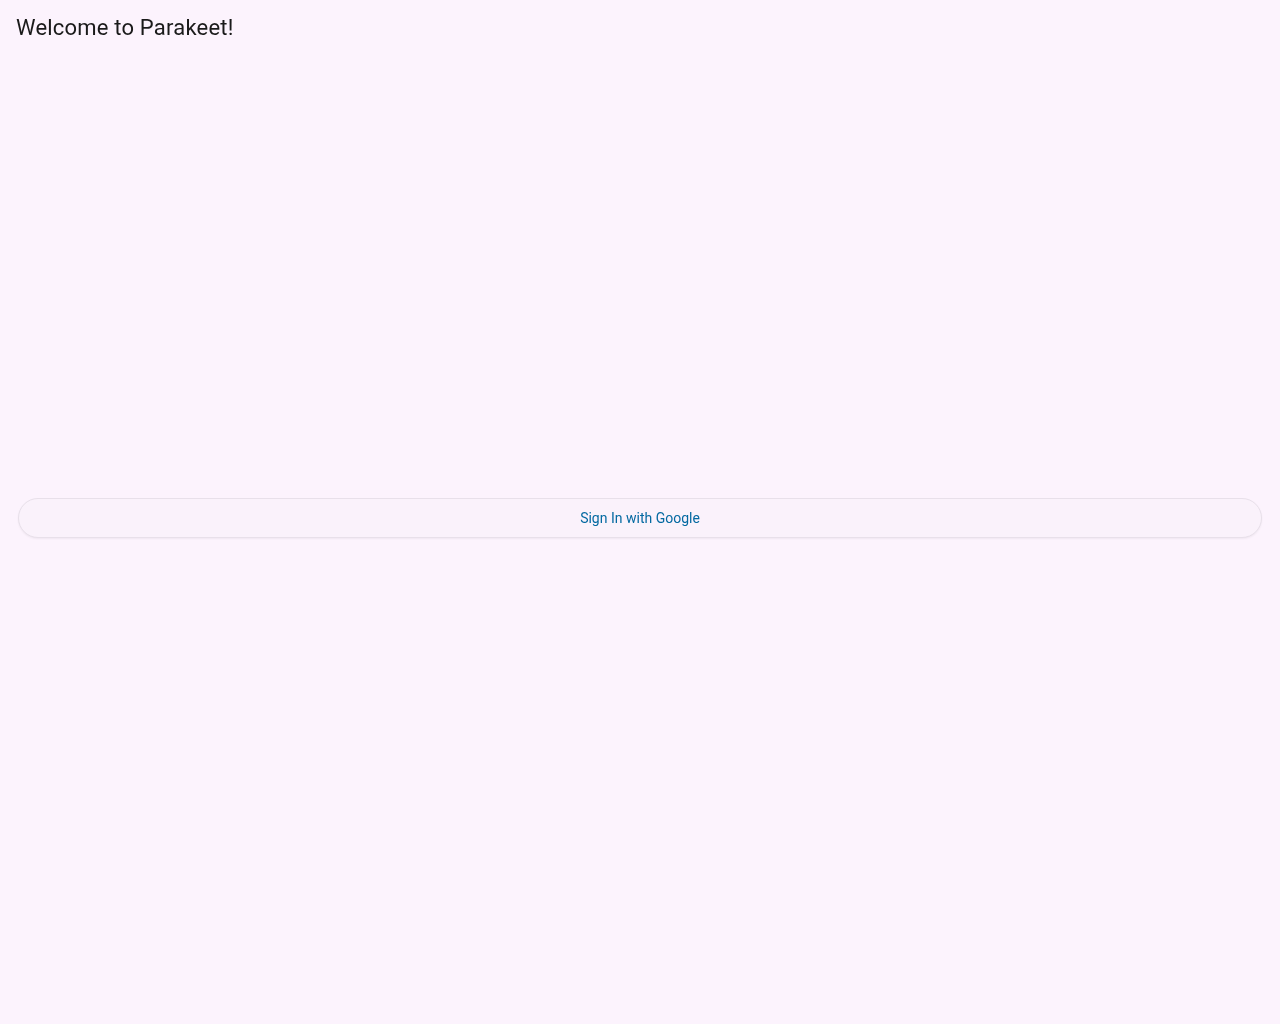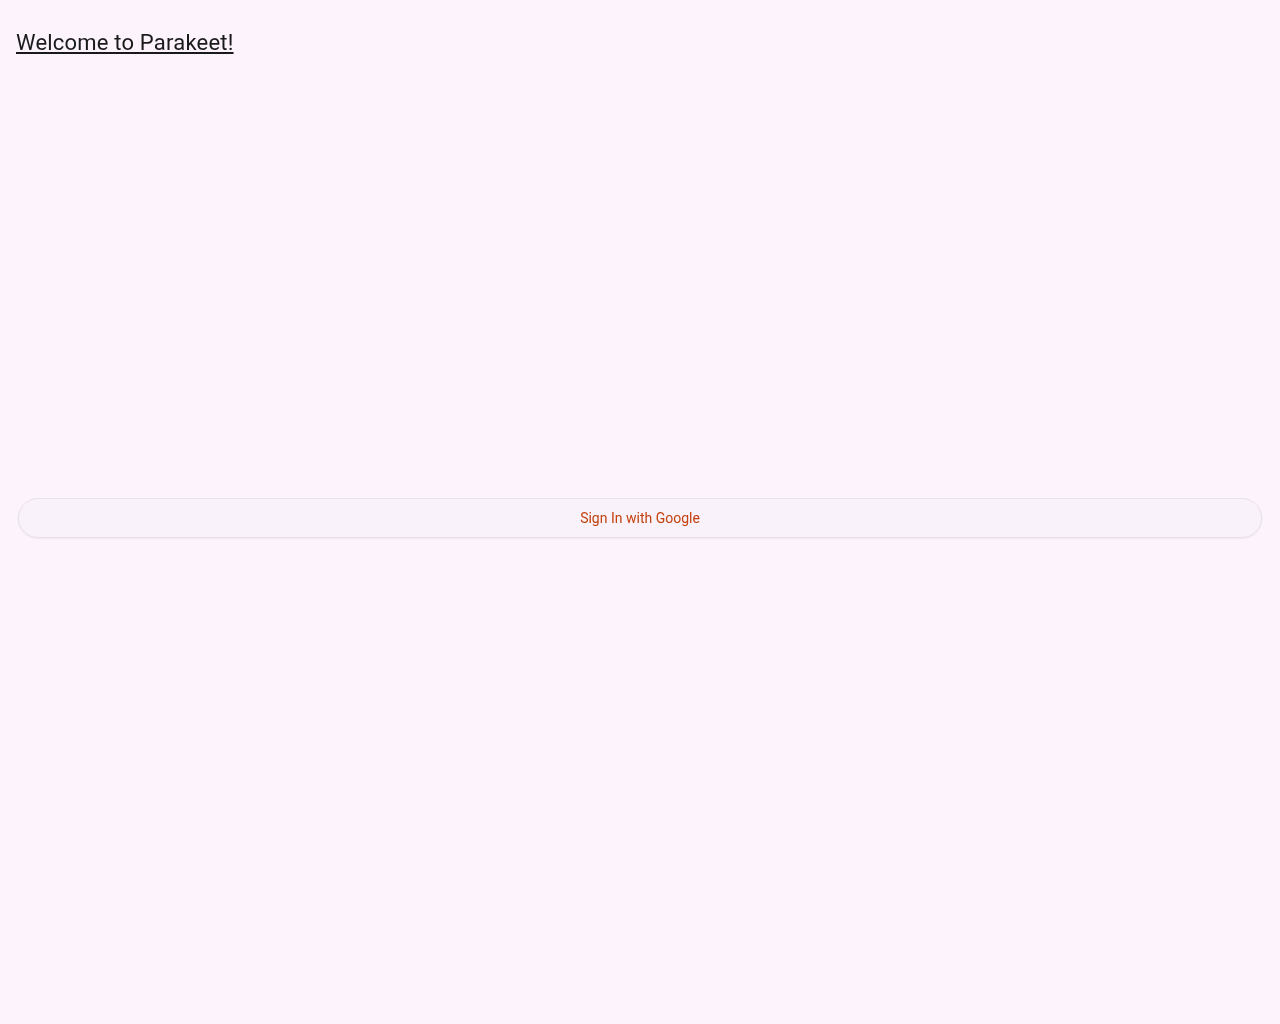--- a/index.html
+++ b/index.html
@@ -13,40 +13,39 @@
       height: 1024px;
       background-color: #fcf3fd;
       font-family: -apple-system, BlinkMacSystemFont, 'Segoe UI', Roboto, Helvetica, Arial, sans-serif;
       overflow: hidden;
     }
     
     .welcome-heading {
       font-size: 22px;
       font-weight: 400;
       color: #1a1a1a;
-      padding: 30px 16px;
+      padding: 15px 16px;
       letter-spacing: 0.2px;
-      text-decoration: underline;
     }
     
     .sign-in-container {
       position: absolute;
       top: 498px;
       left: 18px;
       right: 18px;
     }
     
     .sign-in-button {
       width: 100%;
       padding: 11px 20px;
       background-color: #faf2fb;
       border: 1px solid #e8e0ea;
       border-radius: 20px;
       font-size: 14px;
-      color: #c2410c;
+      color: #0369a1;
       cursor: pointer;
       text-align: center;
       font-family: inherit;
       box-shadow: 0 1px 2px rgba(0, 0, 0, 0.05);
     }
   </style>
 </head>
 <body>
 
 <h1 class="welcome-heading">Welcome to Parakeet!</h1>

